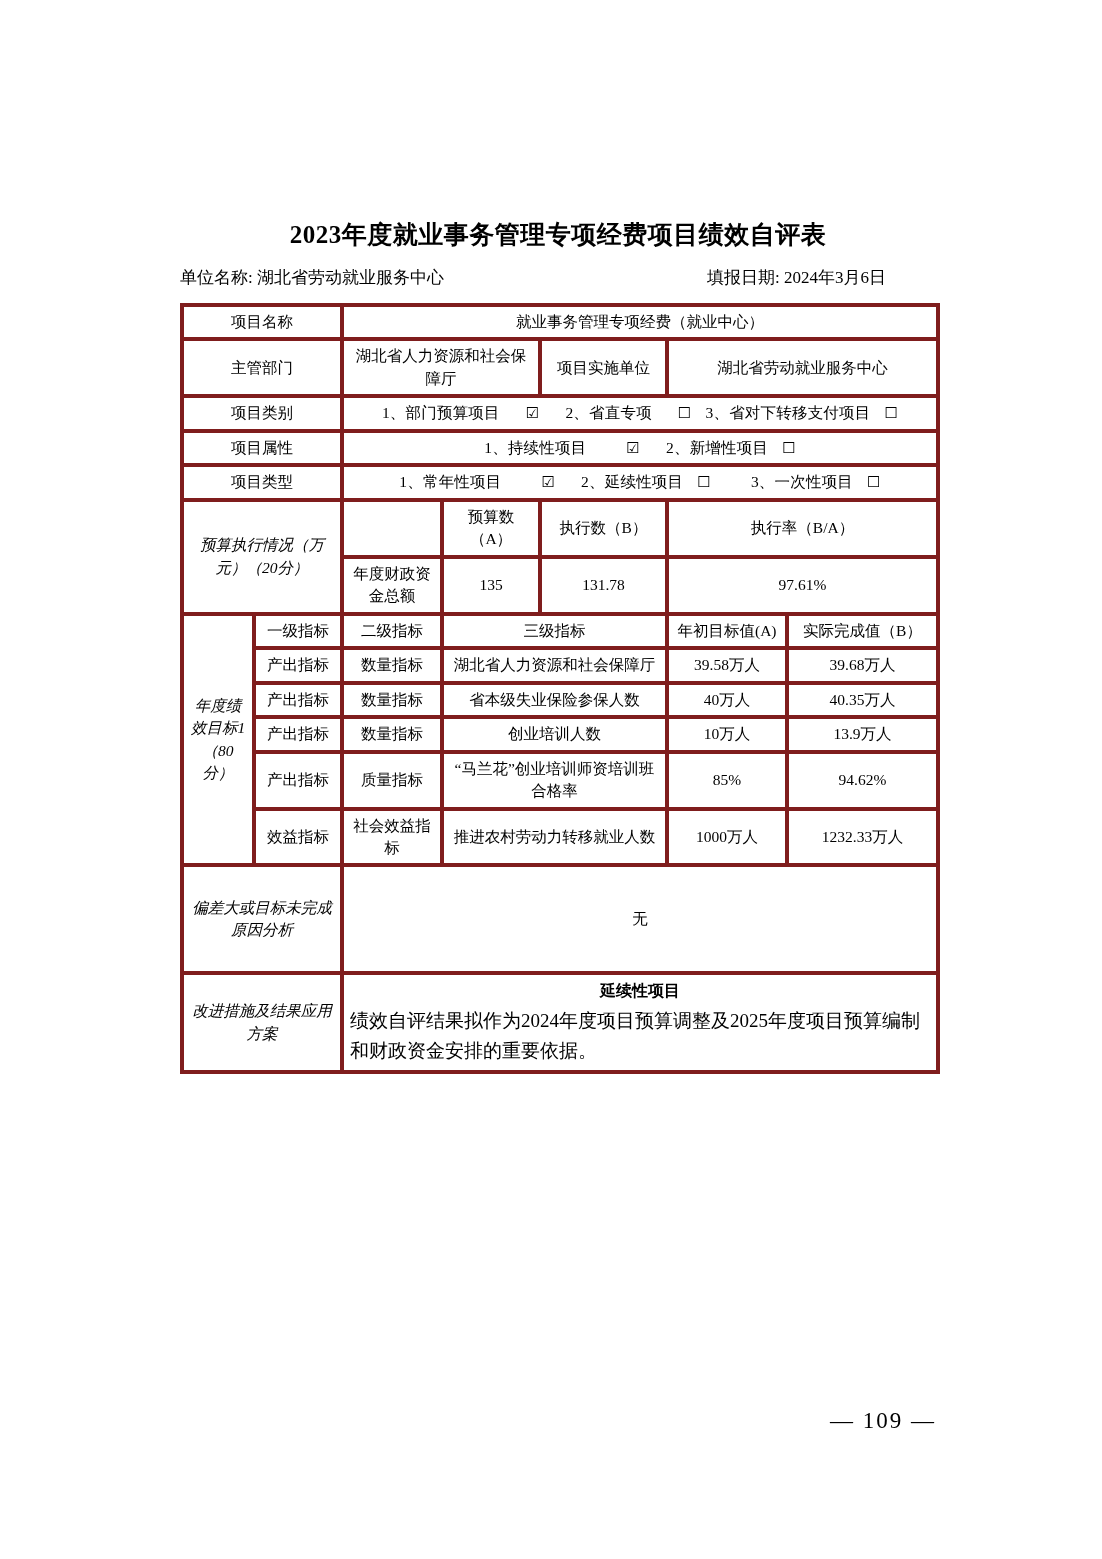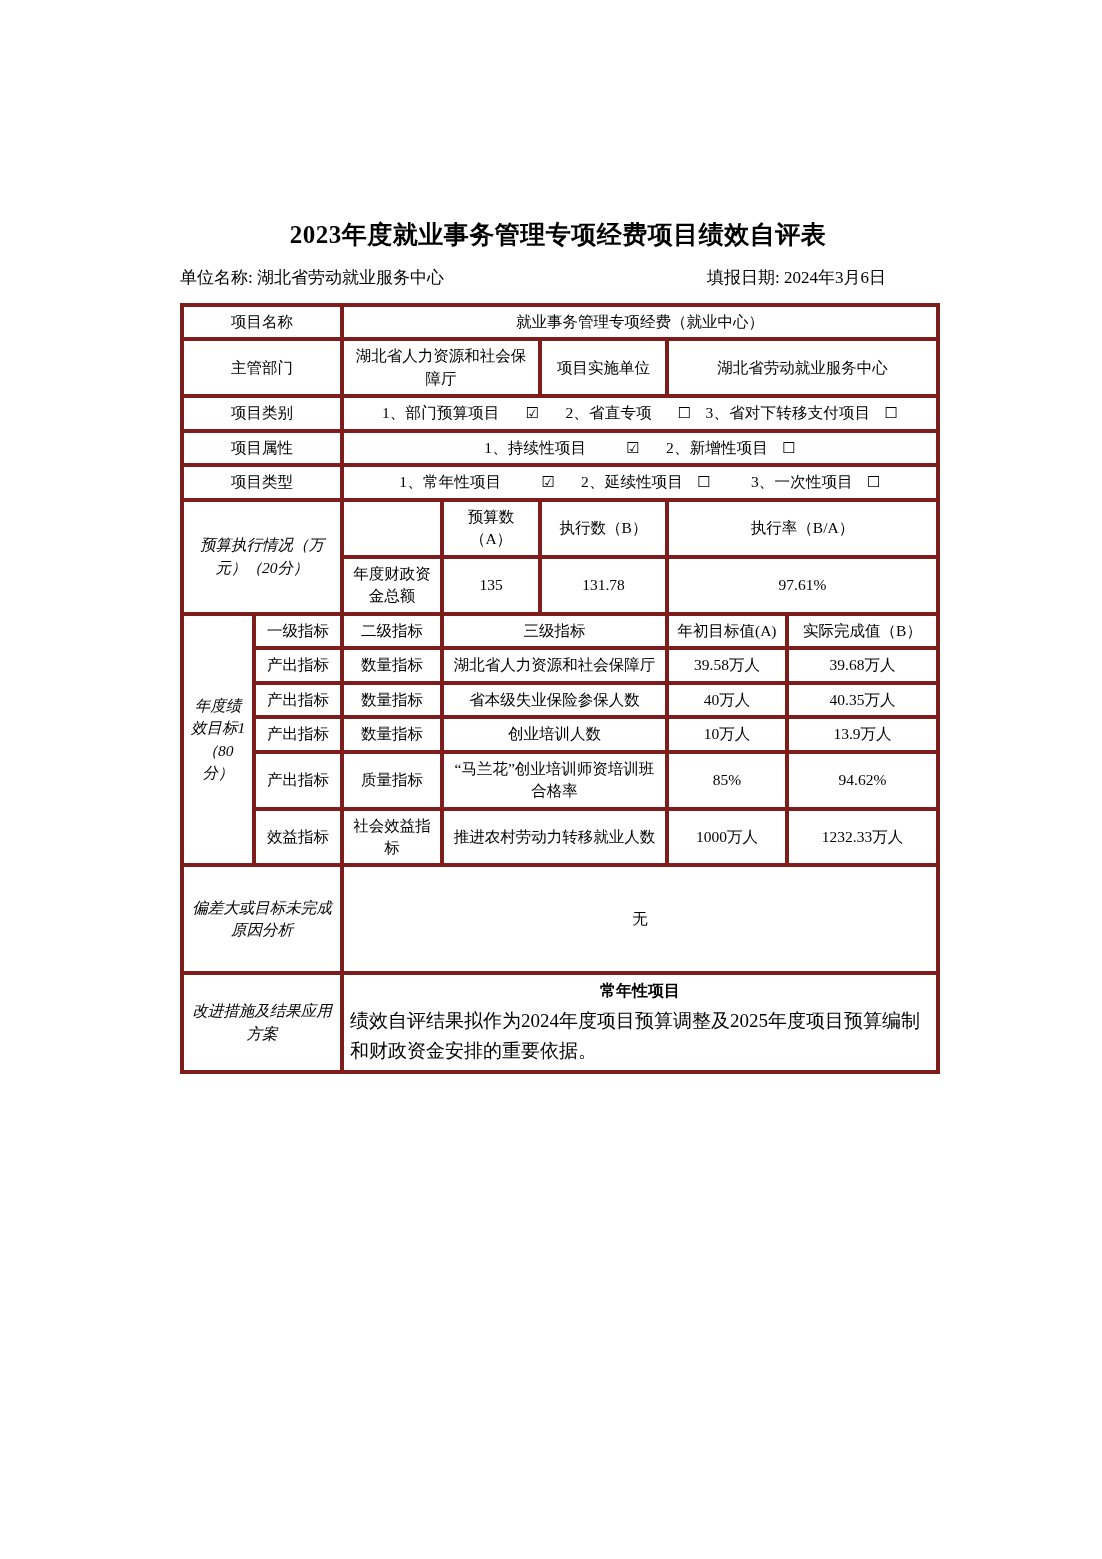--- a/index.html
+++ b/index.html
@@ -264,23 +264,24 @@
       </tr>
 
       <tr>
         <td class="vlabel" colspan="2">偏差大或目标未完成原因分析</td>
         <td class="tall-empty" colspan="5">无</td>
       </tr>
 
       <tr>
         <td class="vlabel" colspan="2">改进措施及结果应用方案</td>
         <td class="left" colspan="5">
-          <span class="plan-title">常年性项目</span>
+          <span class="plan-title">延续性项目</span>
           <span class="plan-body">绩效自评结果拟作为2024年度项目预算调整及2025年度项目预算编制和财政资金安排的重要依据。</span>
         </td>
       </tr>
 
     </tbody>
   </table>
 
 
+  <div class="page-num">— 109 —</div>
 
 </div>
 
 </body></html>

